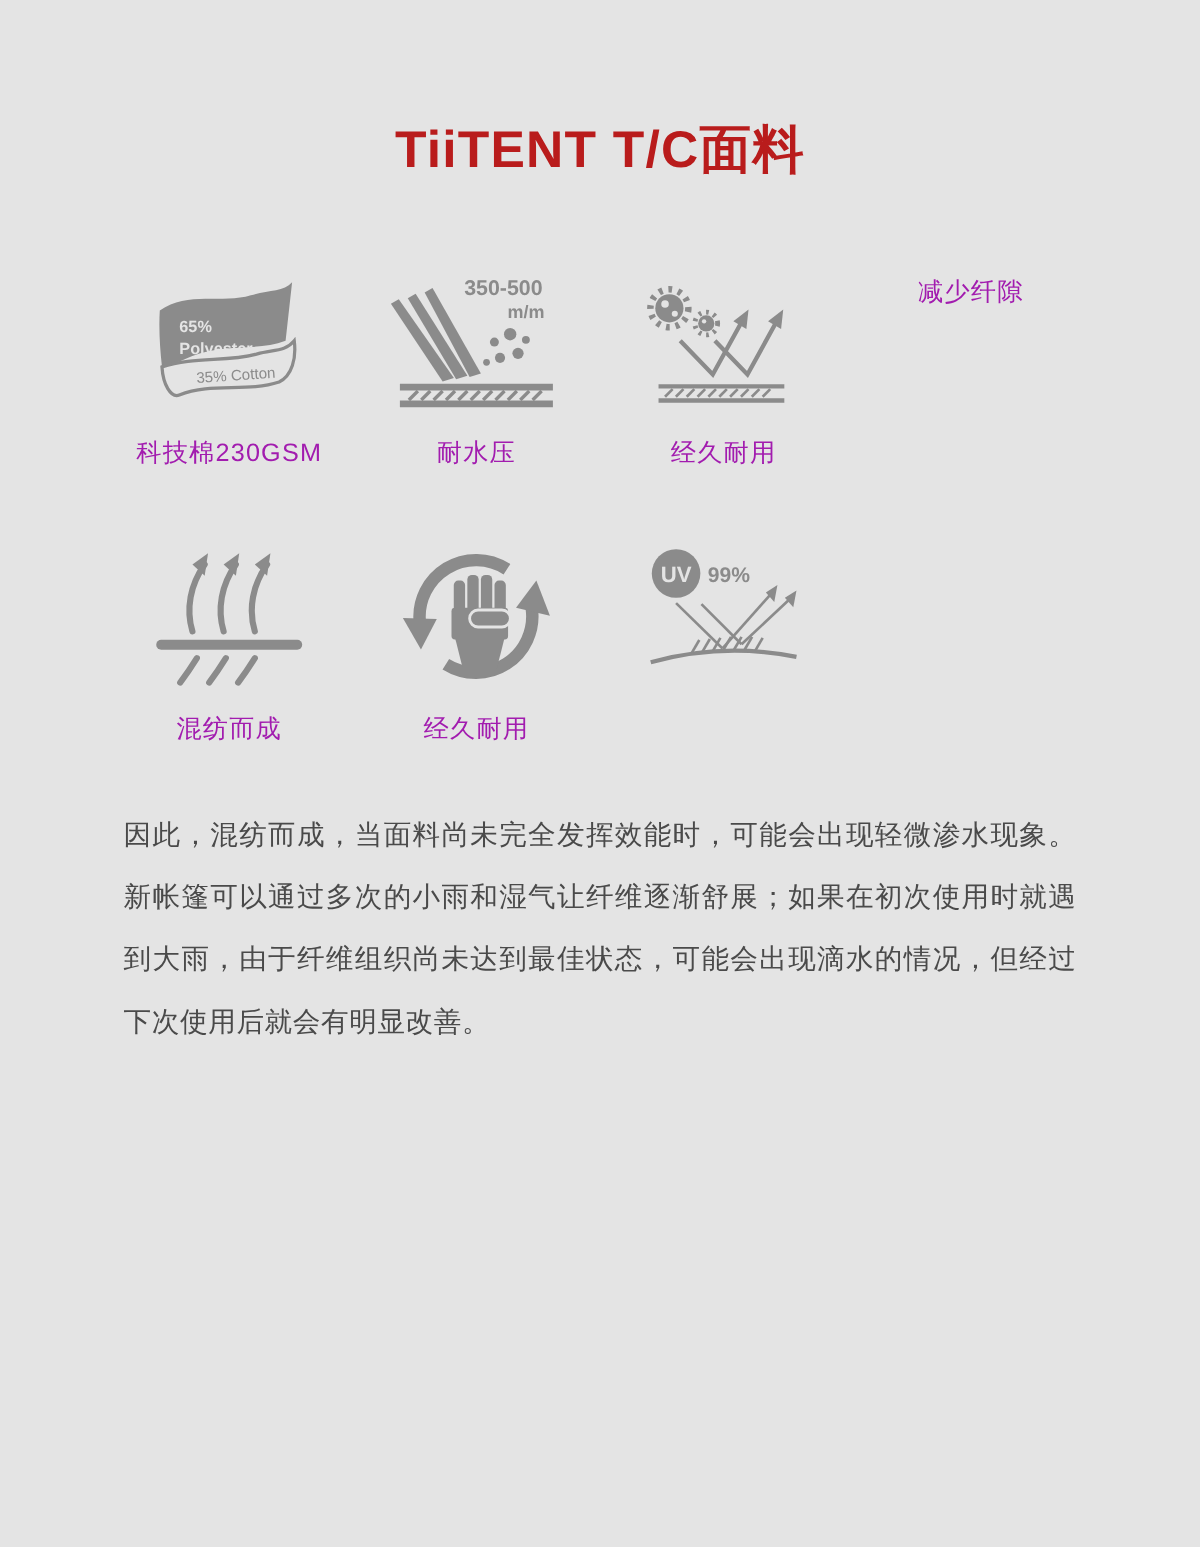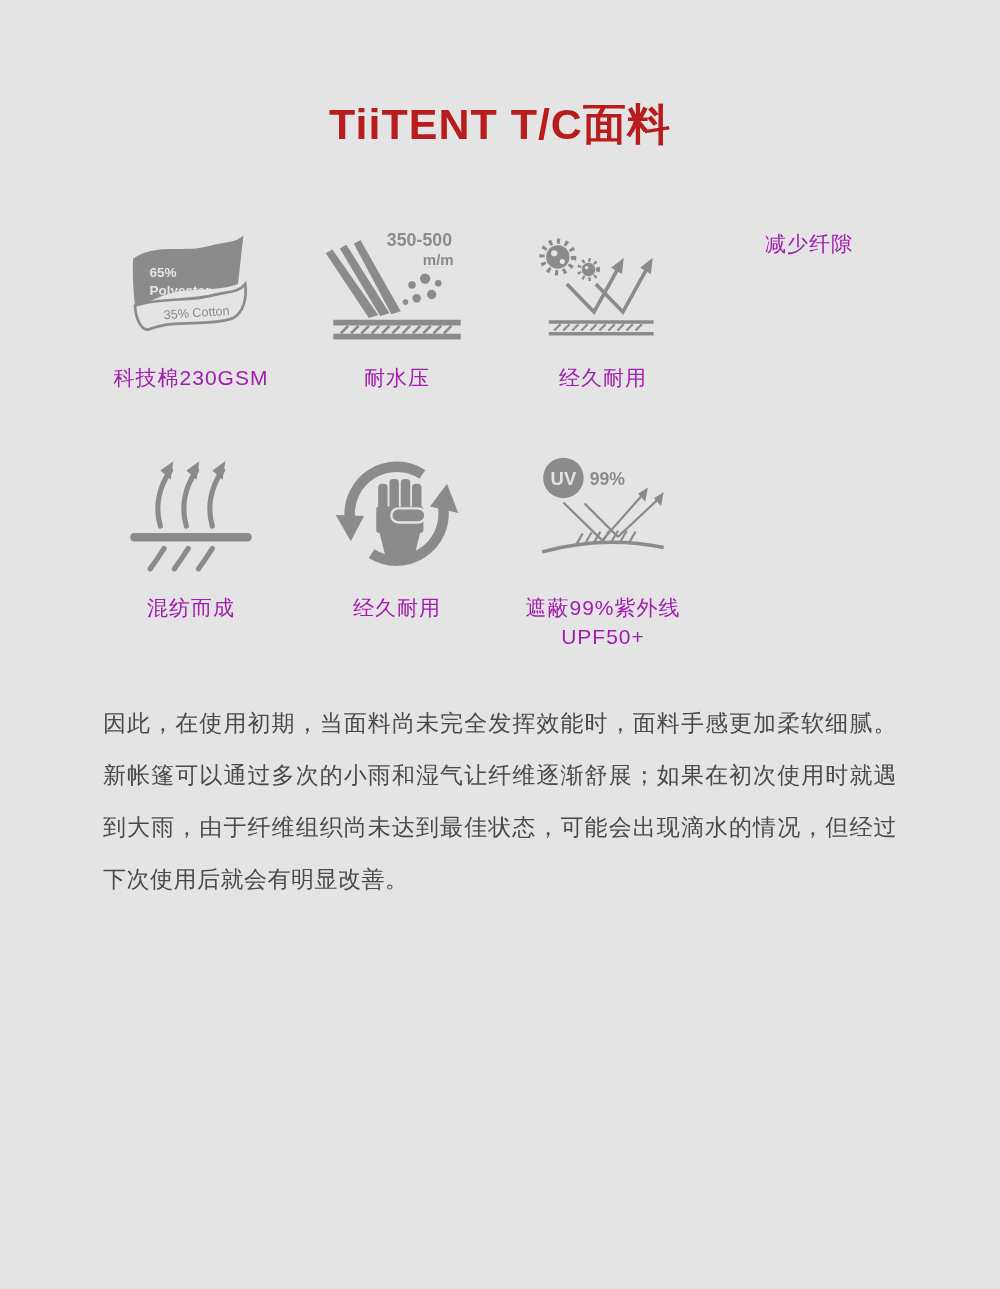--- a/index.html
+++ b/index.html
@@ -225,23 +225,19 @@
           <line x1="115" y1="107" x2="122" y2="95"></line>
           <line x1="40" y1="62" x2="84" y2="105"></line>
           <line x1="64" y1="63" x2="102" y2="101"></line>
           <line x1="84" y1="105" x2="131" y2="52"></line>
           <line x1="102" y1="101" x2="149" y2="57"></line>
         </g>
         <polygon points="136,45 125,52 133,61" fill="#8b8b8b"></polygon>
         <polygon points="154,50 143,57 151,66" fill="#8b8b8b"></polygon>
       </svg>
     </div>
-    <div class="feature-label">
-      <span class="sub">遮蔽99%紫外线</span>
-      <span class="sub">UPF50+</span>
-    </div>
   </div>
 
 </div>
 
 <div class="content">
-  <p>因此，在使用初期，当面料尚未完全发挥效能时，面料手感更加柔软细腻。新帐篷可以通过多次的小雨和湿气让纤维逐渐舒展；如果在初次使用时就遇到大雨，由于纤维组织尚未达到最佳状态，可能会出现滴水的情况，但经过下次使用后就会有明显改善。</p>
+  <p>因此，混纺而成，当面料尚未完全发挥效能时，可能会出现轻微渗水现象。新帐篷可以通过多次的小雨和湿气让纤维逐渐舒展；如果在初次使用时就遇到大雨，由于纤维组织尚未达到最佳状态，可能会出现滴水的情况，但经过下次使用后就会有明显改善。</p>
 </div>
 
 </body></html>

